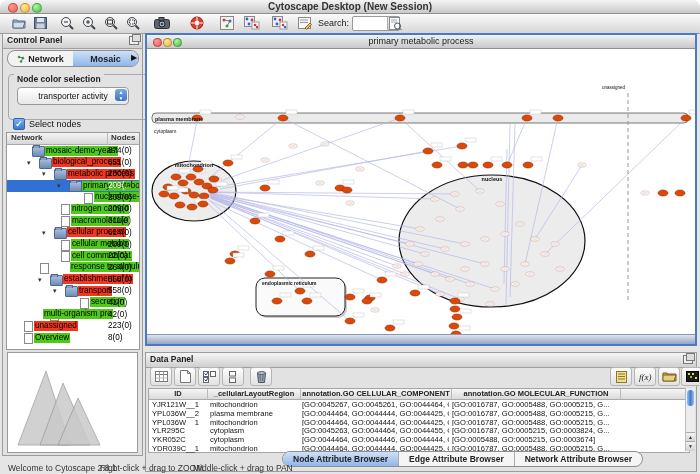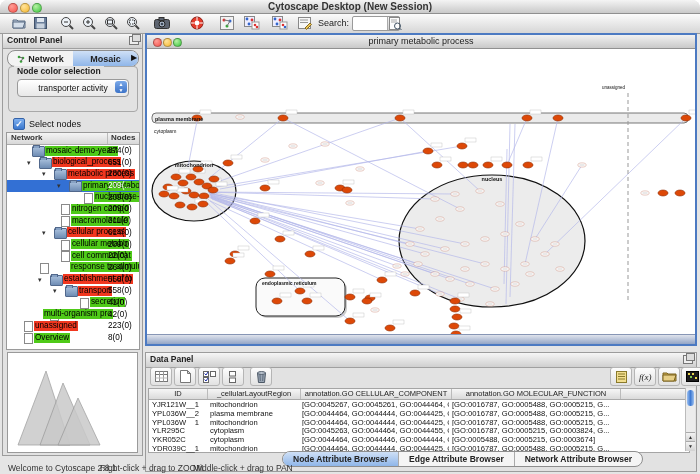--- a/index.html
+++ b/index.html
@@ -29,21 +29,21 @@
   .panel-head{height:12px;background:linear-gradient(#f6f6f6,#cfcfcf);border-bottom:1px solid #a0a0a0;
     font-size:8.5px;font-weight:bold;color:#222;padding:1px 4px;position:relative;}
   .float-ico{position:absolute;right:3px;top:2px;width:8px;height:7px;border:1px solid #777;background:#eee;}
   .float-ico:before{content:"";position:absolute;left:2px;top:-3px;width:7px;height:6px;border:1px solid #777;background:#ddd;}
   #cp-tabs{position:absolute;left:4px;top:16px;width:130px;height:15px;display:flex;
     border:1px solid #8e8e8e;border-radius:8px;background:#f3f3f3;overflow:hidden;}
   .cp-tab{flex:1;display:flex;align-items:center;justify-content:center;font-size:9px;font-weight:bold;color:#222;gap:3px;}
   .cp-tab.sel{background:linear-gradient(#cfe0f6,#8fb6e9);}
   #cp-tab-more{position:absolute;left:128px;top:19px;font-size:8px;color:#111;}
   .net-ico{width:8px;height:8px;display:inline-block;}
-  #groupbox{position:absolute;left:5px;top:32px;width:128px;height:44px;border:1px solid #a8a8a8;border-radius:4px;}
+  #groupbox{position:absolute;left:5px;top:40px;width:128px;height:44px;border:1px solid #a8a8a8;border-radius:4px;padding-left:28px;}
   #groupbox .gb-label{position:absolute;left:5px;top:-1px;background:#e2e2e2;padding:0 3px;font-size:8.5px;font-weight:bold;color:#222;}
   #color-combo{position:absolute;left:8px;top:12px;width:110px;height:16px;background:linear-gradient(#fff,#e8e8e8);
     border:1px solid #9a9a9a;border-radius:4px;font-size:8.5px;display:flex;align-items:center;justify-content:center;}
   #color-combo .stepper{position:absolute;right:1px;top:1px;width:12px;height:12px;border-radius:3px;
     background:linear-gradient(#7aa8e8,#3c73c8);color:#fff;font-size:5px;line-height:6px;text-align:center;}
   #select-row{position:absolute;left:10px;top:84px;display:flex;align-items:center;gap:4px;}
   #select-checkbox{width:10px;height:10px;border-radius:2px;border:1px solid #3462a8;
     background:linear-gradient(#7fb0ef,#3a78cf);color:#fff;font-size:9px;line-height:10px;text-align:center;font-weight:bold;}
   #tree-wrap{position:absolute;left:3px;top:98px;width:132px;height:216px;background:#fff;border:1px solid #9a9a9a;overflow:hidden;}
   #tree-header{height:11px;display:flex;background:linear-gradient(#f4f4f4,#d8d8d8);border-bottom:1px solid #aaa;
@@ -72,21 +72,21 @@
   #net-canvas{position:absolute;left:0;top:14px;width:548px;height:286px;background:#fff;overflow:hidden;}
   #net-bottom{position:absolute;left:0;bottom:0;width:548px;height:9px;
     background:linear-gradient(#dfe3ec,#93a5c6);border-top:1px solid #8796b5;}
   
   #data-panel{position:absolute;left:145px;top:352px;width:552px;height:120px;background:#e2e2e2;border:1px solid #9c9c9c;box-sizing:border-box;}
   #dp-toolbar{position:absolute;left:0;top:12px;width:100%;height:22px;}
   .dpi{position:absolute;top:2px;width:20px;height:17px;border:1px solid #b5b5b5;border-radius:3px;
     background:linear-gradient(#fdfdfd,#e2e2e2);display:flex;align-items:center;justify-content:center;}
   #dp-table{position:absolute;left:2px;top:35px;width:540px;height:63px;background:#fff;border:1px solid #a5a5a5;}
   .dp-hrow{display:flex;height:10px;background:linear-gradient(#f6f6f6,#dadada);border-bottom:1px solid #aaa;
-    font-size:7.5px;font-weight:normal;color:#222;}
+    font-size:7.5px;font-weight:bold;color:#222;}
   .dp-hrow div{border-right:1px solid #bbb;text-align:center;overflow:hidden;white-space:nowrap;}
   .dp-row{display:flex;height:8.8px;font-size:7.6px;color:#111;}
   .dp-row div{overflow:hidden;white-space:nowrap;padding-left:3px;box-sizing:border-box;}
   .cw0{width:58px;} .cw1{width:92px;} .cw2{width:150px;} .cw3{width:168px;} .cw4{flex:1;}
   #dp-scroll{position:absolute;right:1px;top:35px;width:9px;height:63px;background:#ececec;border-left:1px solid #bbb;}
   #dp-thumb{position:absolute;left:1px;top:2px;width:7px;height:16px;border-radius:4px;
     background:linear-gradient(90deg,#9cc0f0,#3f7ad2,#9cc0f0);}
   .scr-arr{position:absolute;left:0;width:9px;height:9px;font-size:5px;text-align:center;line-height:9px;color:#333;background:linear-gradient(#f3f3f3,#d2d2d2);border-top:1px solid #aaa;}
   
   #bottom-tabs{position:absolute;left:282px;top:451px;height:14px;display:flex;

